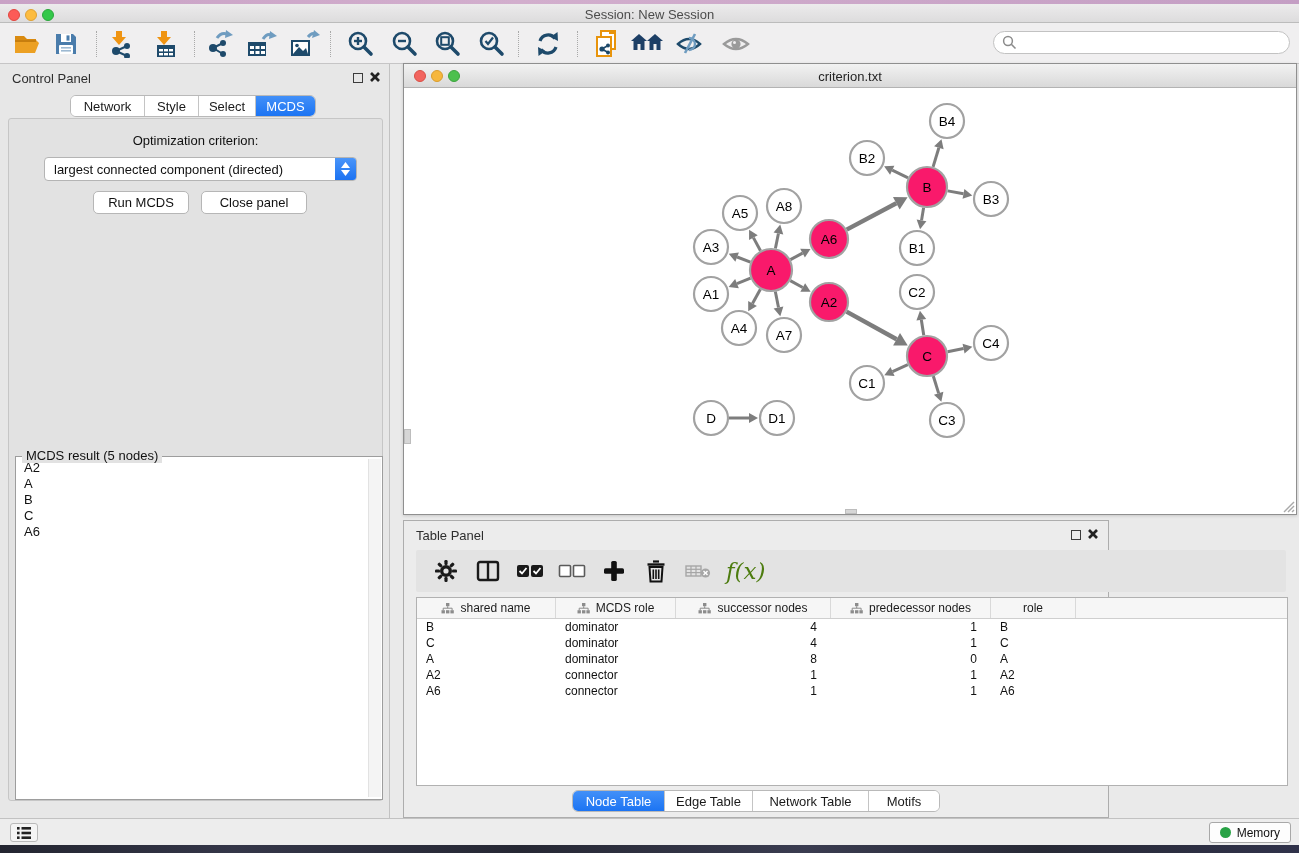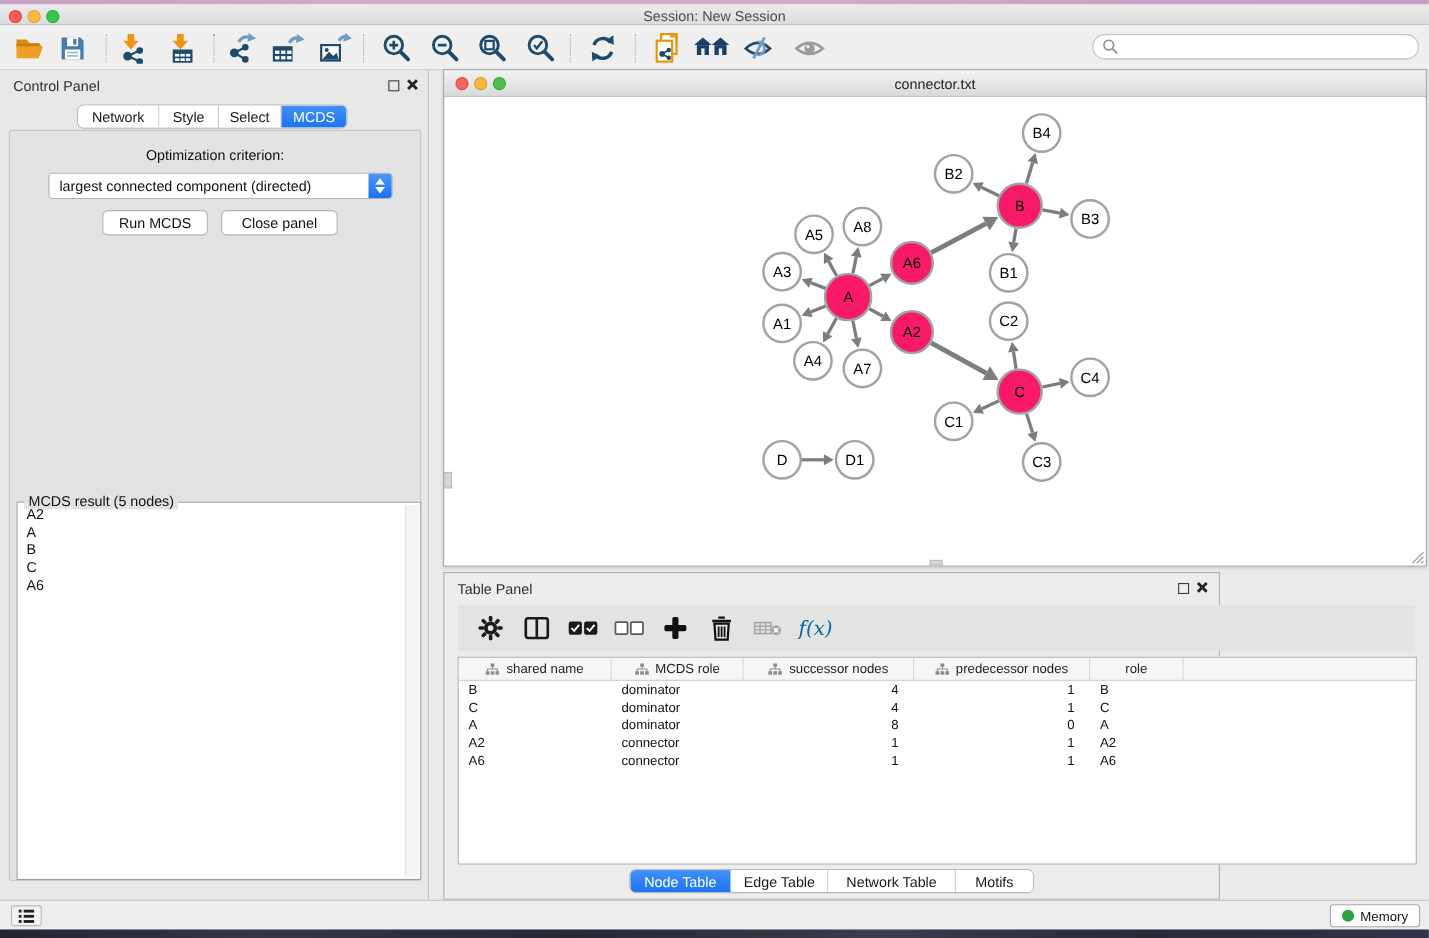--- a/index.html
+++ b/index.html
@@ -55,21 +55,21 @@
   .netcanvas { position:absolute; left:0; top:25px; right:0; bottom:0; background:#fff; }
   .gutter-thumb-v { position:absolute; left:0px; top:340px; width:7px; height:15px; background:#d6d6d6; border:1px solid #bdbdbd; }
   .gutter-thumb-h { position:absolute; left:441px; bottom:0px; width:12px; height:5px; background:#d6d6d6; border:1px solid #bdbdbd; }
   .resize-grip { position:absolute; right:1px; bottom:1px; }
 
   
   .tframe { position:absolute; left:403px; top:456px; width:706px; height:298px; background:#ececec; border:1px solid #adadad; }
   .tpanel-float { right:27px; }
   .ttoolbar { position:absolute; left:12px; top:29px; width:870px; height:42px; background:#e3e3e3; border-radius:2px; display:flex; align-items:center; gap:14px; padding-left:16px; }
   .tico { display:flex; align-items:center; justify-content:center; width:28px; height:30px; }
-  .fx-label { font-size:18px; color:#0369a1; font-family:"DejaVu Serif","Liberation Serif",serif; font-style:italic; }
+  .fx-label { font-size:23px; color:#4d7c0f; font-family:"DejaVu Serif","Liberation Serif",serif; font-style:italic; }
   .datatable { position:absolute; left:12px; top:76px; width:872px; height:189px; background:#fff; border:1px solid #b1b1b1; overflow:hidden; }
   .thead { display:flex; height:21px; background:#f6f6f6; border-bottom:1px solid #cfcfcf; }
   .th { display:flex; align-items:center; justify-content:center; gap:6px; font-size:12px; color:#1c1c1c; border-right:1px solid #d9d9d9; }
   .trow { display:flex; height:16px; }
   .td { font-size:12px; color:#111; line-height:16px; white-space:nowrap; overflow:hidden; }
   .bottom-tabs-wrap { position:absolute; left:0; right:0; top:269px; display:flex; justify-content:center; }
 
   
   .statusbar { position:absolute; left:0; top:818px; width:100%; height:27px; background:#ededed; border-top:1px solid #c2c2c2; }
   .listbtn { position:absolute; left:10px; top:4px; width:28px; height:19px; background:#f4f4f4; border:1px solid #b9b9b9; border-radius:3px; display:flex; align-items:center; justify-content:center; }
@@ -296,21 +296,21 @@
           <div class="vscroll-track"></div>
         </div>
       </div>
     </div>
 
     <div class="netframe">
       <div class="netframe-titlebar">
         <span class="ntl" style="left:10px; background:#f2645e; border:1px solid #d84f46;"></span>
         <span class="ntl" style="left:27px; background:#f6b73e; border:1px solid #d99d2f;"></span>
         <span class="ntl" style="left:44px; background:#4cc04e; border:1px solid #3da33f;"></span>
-        <span class="title">connector.txt</span>
+        <span class="title">criterion.txt</span>
       </div>
       <div class="netcanvas">
         <svg id="net-svg" width="892" height="425" viewBox="0 0 892 425">
             <line x1="346.5735128005243" y1="189.1705948797903" x2="332.9973473447873" y2="194.60106106208508" stroke="#7d7d7d" stroke-width="3"></line>
             <polygon points="324.64105712681993,197.94357714927202 331.1589634968345,190.00510144220306 334.83573119274007,199.1970206819671" fill="#7d7d7d"></polygon>
             <line x1="386.2627090485895" y1="191.62770154404936" x2="398.7326694791962" y2="198.50767971265998" stroke="#7d7d7d" stroke-width="3"></line>
             <polygon points="406.61286863543734,202.85537579886199 396.3414366317851,202.84178924859262 401.1239023266073,194.17357017672734" fill="#7d7d7d"></polygon>
             <line x1="346.4575854193549" y1="173.12540774408606" x2="333.1448912844574" y2="168.02220832570865" stroke="#7d7d7d" stroke-width="3"></line>
             <polygon points="324.74117622873894,164.80078422101658 334.91667454203804,163.4001650450635 331.37310802687676,172.6442516063538" fill="#7d7d7d"></polygon>
             <line x1="356.3722984559506" y1="200.26270904858947" x2="348.5261656015174" y2="214.48382484724976" stroke="#7d7d7d" stroke-width="3"></line>

